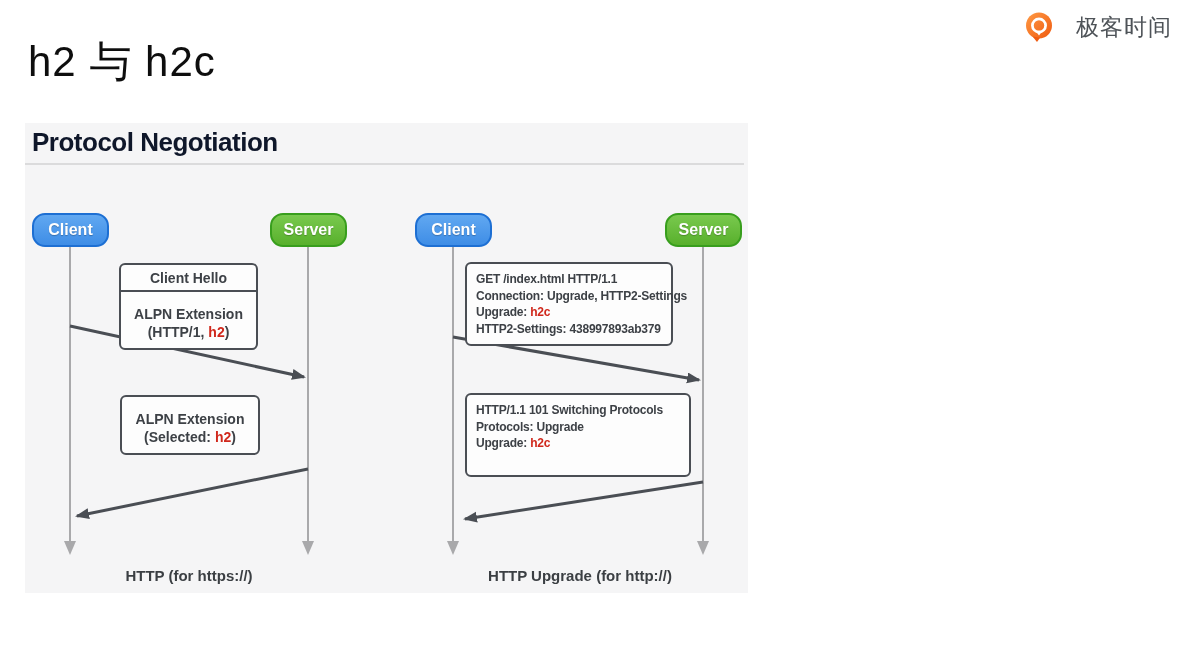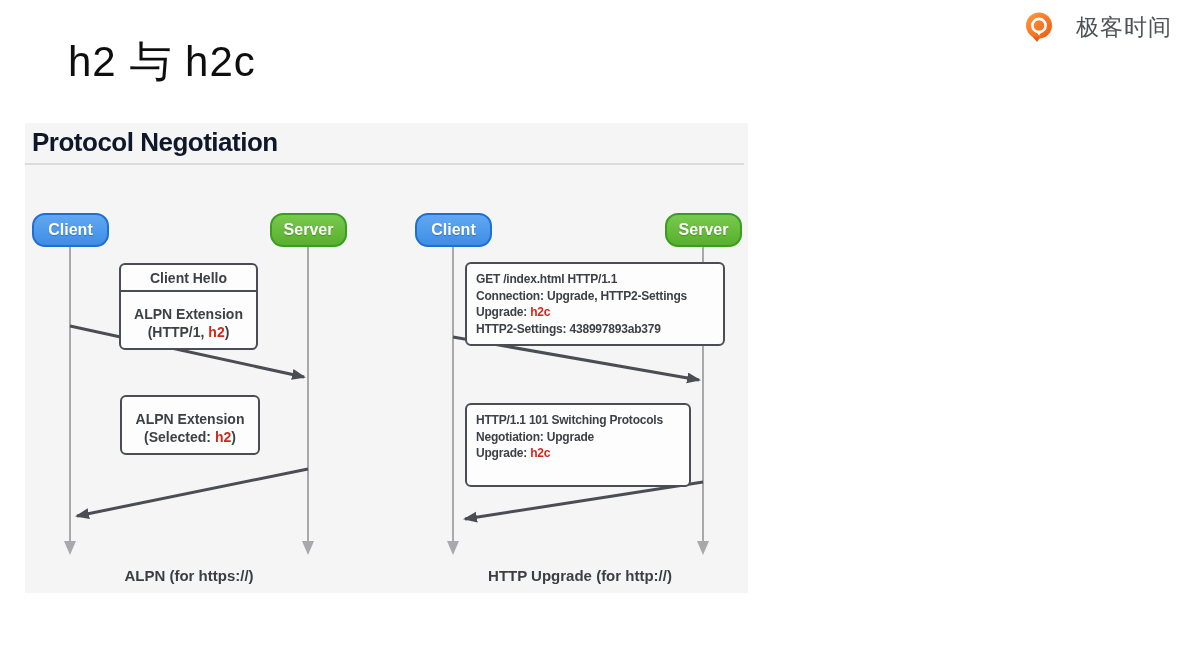--- a/index.html
+++ b/index.html
@@ -7,21 +7,20 @@
   .canvas {
     position:relative; width:1197px; height:652px; background:#ffffff;
     font-family:"Liberation Sans", sans-serif; overflow:hidden;
   }
 
   
   .slide-title {
     position:absolute; left:28px; top:34px;
     font-size:42px; font-weight:300; color:#0e0e0e; letter-spacing:1px;
     font-family:"Liberation Sans", sans-serif;
-    margin-left:40px;
   }
 
   
   .logo { position:absolute; top:11px; right:25px; display:flex; align-items:center; gap:21px; }
   .logo-text { font-size:23px; color:#4e5358; font-weight:400; letter-spacing:1px; }
 
   
   .panel {
     position:absolute; left:25px; top:123px; width:723px; height:470px;
     background:#f5f5f6;
@@ -142,31 +141,31 @@
       </div>
     </div>
 
     <div class="note" style="left:95px; top:272px; width:140px;">
       <div class="note-body">
         <div>ALPN Extension</div>
         <div><span>(Selected: </span><span class="hl">h2</span><span>)</span></div>
       </div>
     </div>
 
-    <div class="note http-note" style="left:440px; top:139px; width:260px;">
+    <div class="note http-note" style="left:440px; top:139px; width:208px;">
       <div>GET /index.html HTTP/1.1</div>
       <div>Connection: Upgrade, HTTP2-Settings</div>
       <div><span>Upgrade: </span><span class="hl">h2c</span></div>
       <div>HTTP2-Settings: 438997893ab379</div>
     </div>
 
-    <div class="note http-note" style="left:440px; top:280px; width:226px;">
+    <div class="note http-note" style="left:440px; top:270px; width:226px;">
       <div>HTTP/1.1 101 Switching Protocols</div>
-      <div>Negotiation: Upgrade</div>
+      <div>Protocols: Upgrade</div>
       <div><span>Upgrade: </span><span class="hl">h2c</span></div>
       <div class="blank-line"></div>
     </div>
 
-    <div class="caption" style="left:44px;">ALPN (for https://)</div>
+    <div class="caption" style="left:44px;">HTTP (for https://)</div>
     <div class="caption" style="left:435px;">HTTP Upgrade (for http://)</div>
   </div>
 
 </div>
 
 </body></html>

